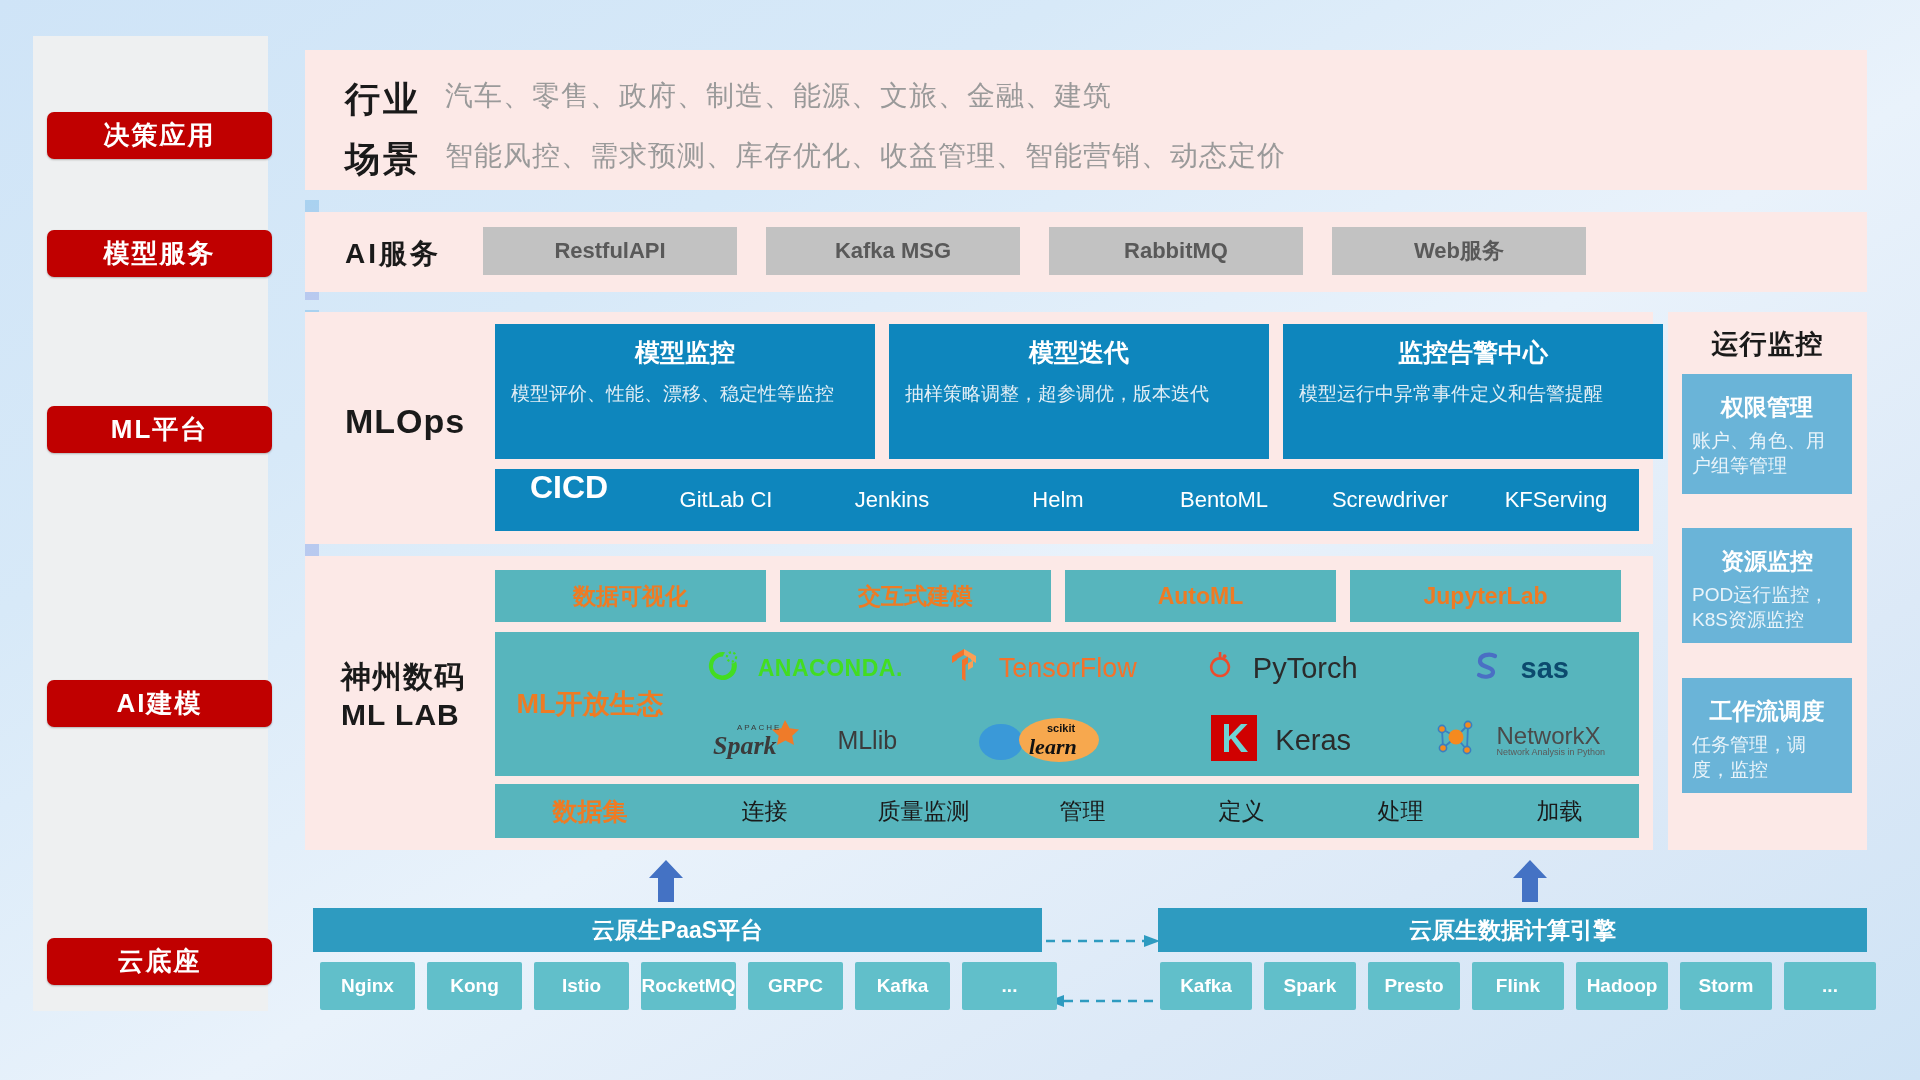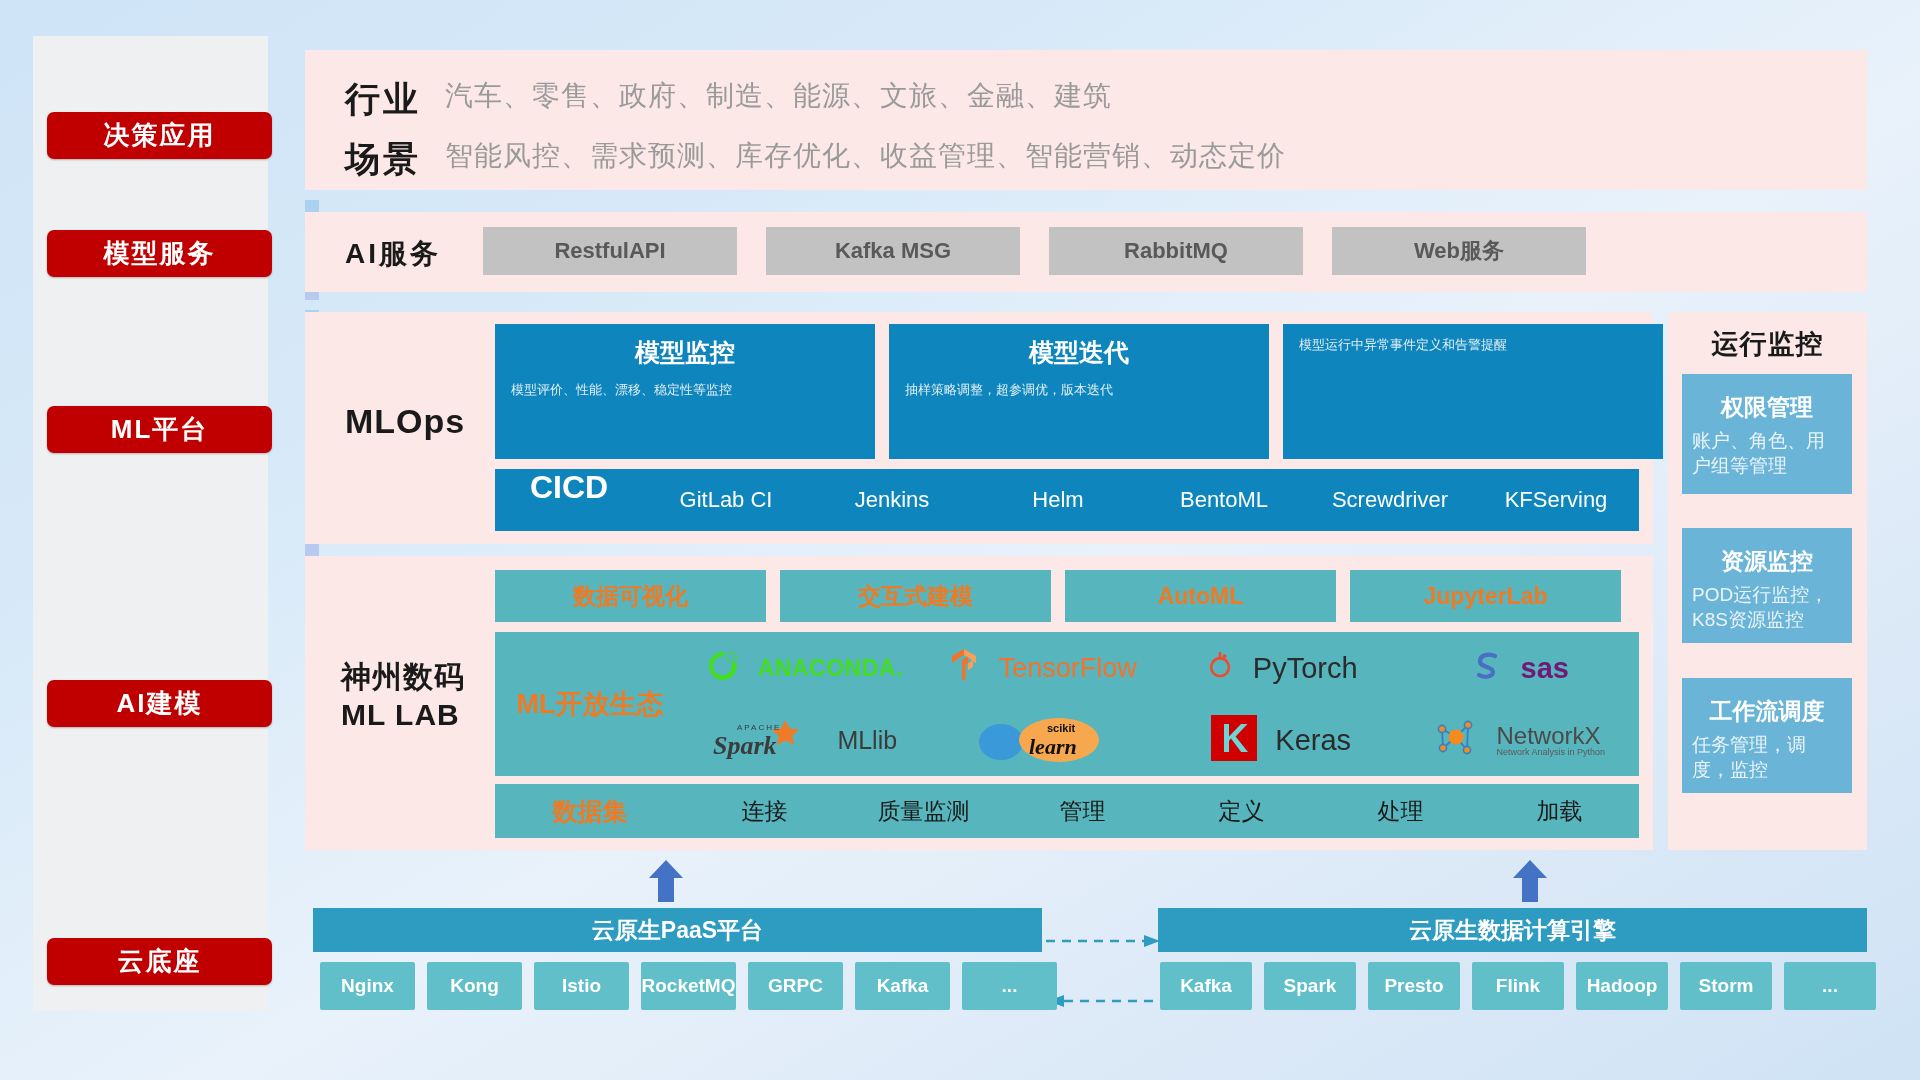--- a/index.html
+++ b/index.html
@@ -67,21 +67,21 @@
 
   
   .band3{left:305px;top:312px;width:1348px;height:232px;}
   .band3 .rowlabel{left:40px;top:90px;font-size:34px;letter-spacing:1px;}
   .mlops-top{position:absolute;left:190px;top:12px;display:flex;gap:14px;}
   .mlbox{
     width:380px;height:135px;background:#0e86bd;color:#fff;
     box-sizing:border-box;padding:12px 16px 0 16px;
   }
   .mlbox-title{font-size:25px;font-weight:bold;text-align:center;margin-bottom:12px;}
-  .mlbox-desc{font-size:13px;line-height:1.32;color:#e2eef5;}
+  .mlbox-desc{font-size:19px;line-height:1.32;color:#e2eef5;}
   .cicd{
     position:absolute;left:190px;top:157px;width:1144px;height:62px;
     background:#0e86bd;display:flex;align-items:flex-start;
     color:#ffffff;overflow:hidden;
   }
   .cicd-title{
     width:148px;flex:0 0 148px;font-size:32px;font-weight:bold;
     text-align:center;letter-spacing:0;
   }
   .cicd-item{
@@ -196,20 +196,21 @@
     <div class="mlops-top">
       <div class="mlbox">
         <div class="mlbox-title">模型监控</div>
         <div class="mlbox-desc">模型评价、性能、漂移、稳定性等监控</div>
       </div>
       <div class="mlbox">
         <div class="mlbox-title">模型迭代</div>
         <div class="mlbox-desc">抽样策略调整，超参调优，版本迭代</div>
       </div>
       <div class="mlbox">
+        <div class="mlbox-title">监控告警中心</div>
         <div class="mlbox-desc">模型运行中异常事件定义和告警提醒</div>
       </div>
     </div>
     <div class="cicd">
       <div class="cicd-title">CICD</div>
       <div class="cicd-item">GitLab CI</div>
       <div class="cicd-item">Jenkins</div>
       <div class="cicd-item">Helm</div>
       <div class="cicd-item">BentoML</div>
       <div class="cicd-item">Screwdriver</div>
@@ -265,21 +266,21 @@
           </span>
           <span style="color:#2b2b2b;font-size:29px;">PyTorch</span>
         </div>
 
         <div class="logo">
           <span>
             <svg width="32" height="34" viewBox="0 0 32 34">
               <path d="M24 7c-6-3-15-1-15 5 0 7 13 5 13 11 0 5-9 6-14 3" fill="none" stroke="#4a6fc4" stroke-width="4.2" stroke-linecap="round"></path>
             </svg>
           </span>
-          <span style="color:#701a75;font-size:29px;font-weight:bold;">sas</span>
+          <span style="color:#0c4a6e;font-size:29px;font-weight:bold;">sas</span>
         </div>
 
         <div class="logo">
           <span style="position:relative;display:inline-block;width:108px;height:44px;">
             <svg width="108" height="44" viewBox="0 0 108 44" style="position:absolute;left:0;top:0;">
               <path d="M74 2l4.6 8.2 9.4 1.2-6.8 6.4 1.8 9.2-8.6-4.6-8.4 4.6 1.7-9.2-6.9-6.4 9.5-1.2z" fill="#ef7b29"></path>
               <text x="26" y="12" font-family="Liberation Sans, sans-serif" font-size="8" fill="#3b3b3b" letter-spacing="2">APACHE</text>
               <text x="2" y="36" font-family="Liberation Serif, serif" font-size="26" font-weight="bold" font-style="italic" fill="#3b3b3b">Spark</text>
             </svg>
           </span>

